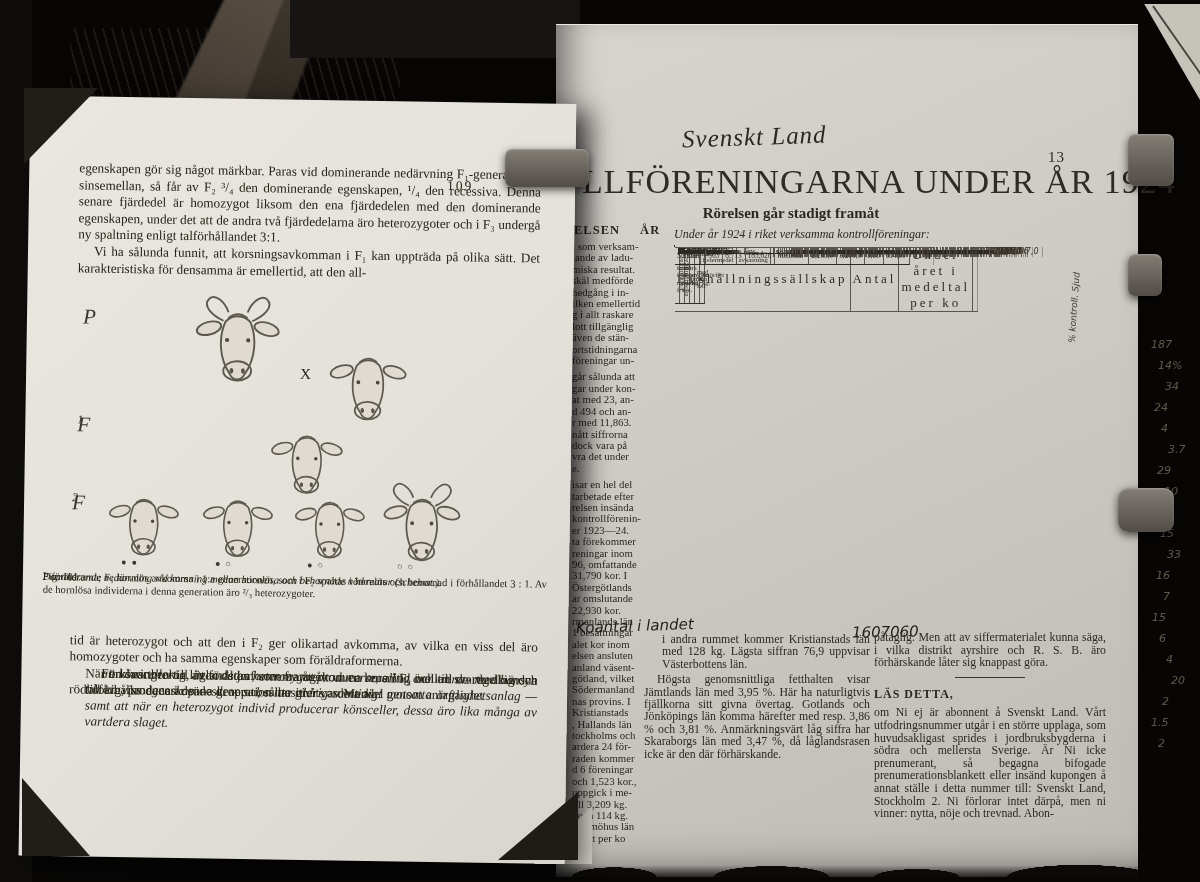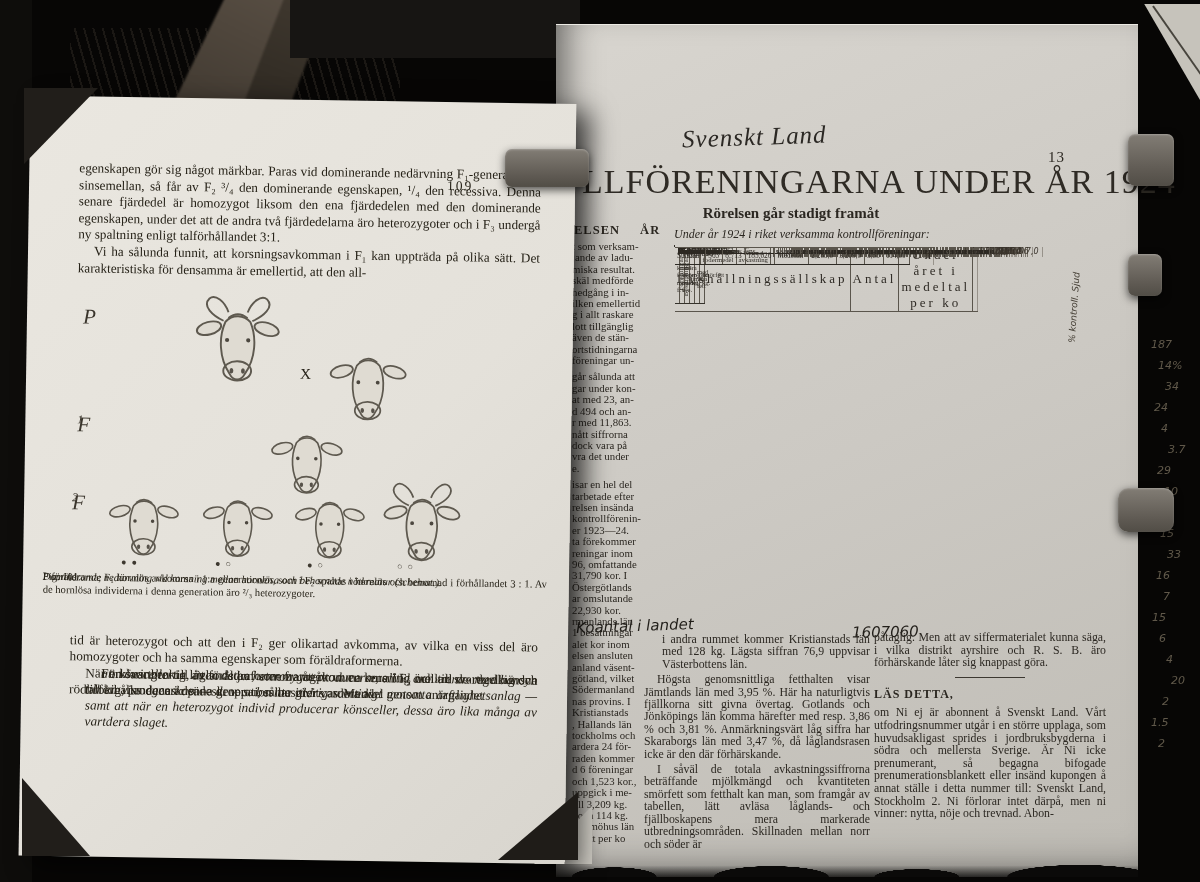--- a/index.html
+++ b/index.html
@@ -630,21 +630,20 @@
         </tbody>
     </table>
 
     <div class="hw-vert">% kontroll. Sjud</div>
     <div class="hw-note">Koantal i landet</div>
     <div class="hw-note2">1607060</div>
 
     <div class="colB" id="colB">
         <p>i andra rummet kommer Kristianstads län med 128 kg.  Lägsta siffran 76,9 uppvisar Västerbottens län.</p>
         <p>Högsta genomsnittliga fetthalten visar Jämtlands län med 3,95 %.  Här ha naturligtvis fjällkorna sitt givna övertag.  Gotlands och Jönköpings län komma härefter med resp. 3,86 % och 3,81 %.  Anmärkningsvärt låg siffra har Skaraborgs län med 3,47 %, då låglandsrasen icke är den där förhärskande.</p>
-        <p>I såväl de totala avkastningssiffrorna beträffande mjölkmängd och kvantiteten smörfett som fetthalt kan man, som framgår av tabellen, lätt avläsa låglands- och fjällboskapens mera markerade utbredningsområden. Skillnaden mellan norr och söder är</p>
       </div>
 
     <div class="colC">
       <p>påtaglig.  Men att av siffermaterialet kunna säga, i vilka distrikt ayrshire och R. S. B. äro förhärskande låter sig knappast göra.</p>
       <span class="divider"></span>
       <div class="lasdetta">LÄS DETTA,</div>
       <p>om Ni ej är abonnent å Svenskt Land. Vårt utfodringsnummer utgår i en större upplaga, som huvudsakligast sprides i jordbruksbygderna i södra och mellersta Sverige.  Är Ni icke prenumerant, så begagna bifogade prenumerationsblankett eller insänd kupongen å annat ställe i detta nummer till: Svenskt Land, Stockholm 2. Ni förlorar intet därpå, men ni vinner: nytta, nöje och trevnad.  Abon-</p>
     </div>
 
     <div class="torn"></div>

